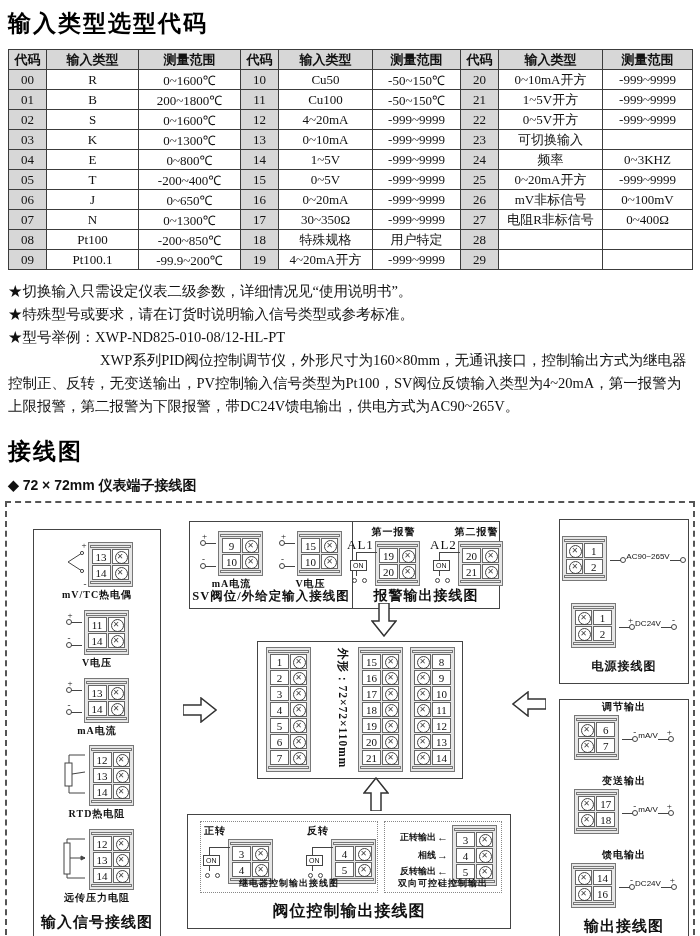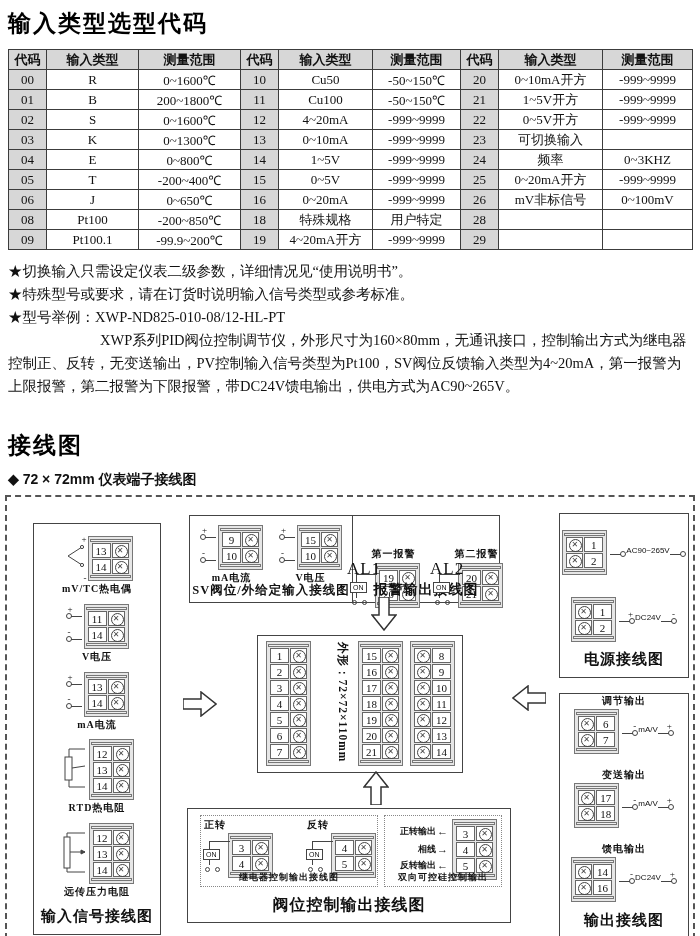--- a/index.html
+++ b/index.html
@@ -45,21 +45,21 @@
   
   .sig.rev .wr::before { left:auto; right:0; }
   .sig.rev .wr::after { left:0; right:5px; }
   .sig.rev .sgn { left:auto; right:2px; }
 
   .glabel { font-size:10px; font-weight:bold; text-align:center; margin-top:1px; letter-spacing:1px; }
   .gcap { font-size:10px; font-weight:bold; text-align:center; margin-bottom:1px; letter-spacing:1px; }
 
   
   .relaywrap { position:relative; width:26px; height:46px; }
-  .relaywrap .al { position:absolute; top:-3px; left:-2px; font-size:17px; letter-spacing:1px; }
+  .relaywrap .al { position:absolute; top:-3px; left:-2px; font-size:13px; letter-spacing:1px; }
   .bracket { position:absolute; left:0; top:12px; width:26px; height:32px; }
   .bracket::before { content:""; position:absolute; left:7px; top:0; right:-2px; height:1px; background:#444; }
   .bracket::after { content:""; position:absolute; left:7px; top:0; width:1px; height:24px; background:#444; }
   .onbox { position:absolute; left:1px; top:8px; border:1px solid #444; font-size:7px; line-height:9px; padding:0 2px; background:#fff; z-index:1; font-family:"Liberation Sans",sans-serif; }
   .contacts { position:absolute; left:3px; bottom:0; width:15px; height:7px; }
   .contacts::before, .contacts::after { content:""; position:absolute; bottom:1px; width:3px; height:3px; border:1px solid #444; border-radius:50%; }
   .contacts::before { left:0; } .contacts::after { right:0; }
   .relaywrap.noal { height:38px; } .relaywrap.noal .bracket { top:4px; }
 
   
@@ -184,20 +184,31 @@
         <td>J</td>
         <td>0~650℃</td>
         <td class="code">16</td>
         <td>0~20mA</td>
         <td>-999~9999</td>
         <td class="code">26</td>
         <td>mV非标信号</td>
         <td>0~100mV</td>
       </tr>
       <tr>
+        <td class="code">07</td>
+        <td>N</td>
+        <td>0~1300℃</td>
+        <td class="code">17</td>
+        <td>30~350Ω</td>
+        <td>-999~9999</td>
+        <td class="code">27</td>
+        <td>电阻R非标信号</td>
+        <td>0~400Ω</td>
+      </tr>
+      <tr>
         <td class="code">08</td>
         <td>Pt100</td>
         <td>-200~850℃</td>
         <td class="code">18</td>
         <td>特殊规格</td>
         <td>用户特定</td>
         <td class="code">28</td>
         <td></td>
         <td></td>
       </tr>
@@ -215,21 +226,21 @@
     </tbody>
 </table>
 
 <div class="notes">
   <div>★切换输入只需设定仪表二级参数，详细情况见“使用说明书”。</div>
   <div>★特殊型号或要求，请在订货时说明输入信号类型或参考标准。</div>
   <div>★型号举例：XWP-ND825-010-08/12-HL-PT</div>
   <div class="model-desc">XWP系列PID阀位控制调节仪，外形尺寸为160×80mm，无通讯接口，控制输出方式为继电器控制正、反转，无变送输出，PV控制输入信号类型为Pt100，SV阀位反馈输入类型为4~20mA，第一报警为上限报警，第二报警为下限报警，带DC24V馈电输出，供电方式为AC90~265V。</div>
 </div>
 
-<h1 class="sec" style="margin-top:32px">接线图</h1>
+<h1 class="sec" style="margin-top:18px">接线图</h1>
 <div class="sub">◆ 72 × 72mm 仪表端子接线图</div>
 
 <div class="diagram">
 
   <div class="panel" style="left:26px; top:26px; width:128px; height:412px; display:flex; flex-direction:column; justify-content:space-between; padding:12px 2px 8px;">
 
     <div>
       <div class="group-row">
         <span class="symwrap">
           <span class="sp" style="top:-4px; right:-1px;">+</span>
@@ -426,21 +437,21 @@
               <span class="tcap"></span>
             </span>
         </div>
         <div class="glabel">V电压</div>
       </div>
     </div>
     <div class="ptitle" style="position:absolute; left:0; right:0; bottom:3px; font-size:12.5px;">SV阀位/外给定输入接线图</div>
   </div>
 
   <div class="panel" style="left:345px; top:18px; width:148px; height:88px; padding-top:3px;">
-    <div style="display:flex; justify-content:center; gap:12px;margin-top:28px;">
+    <div style="display:flex; justify-content:center; gap:12px;">
       <div>
         <div class="gcap" style="margin-left:18px;">第一报警</div>
         <div class="group-row">
           <span class="relaywrap">
             <span class="al">AL1</span>
             <span class="bracket">
                 <span class="onbox">ON</span>
                 <span class="contacts"></span>
               </span>
           </span>
@@ -728,21 +739,21 @@
           </span>
         <span class="wlabel">DC24V</span>
         <span class="wrow">
             <span class="sig rev">
               <span class="sgn">-</span>
               <span class="wr"></span>
             </span>
           </span>
       </span>
     </div>
-    <div class="ptitle" style="position:absolute; left:0; right:0; bottom:8px; font-size:15px;">电源接线图</div>
+    <div class="ptitle" style="position:absolute; left:0; right:0; bottom:8px; font-size:12px;">电源接线图</div>
   </div>
 
   <div class="panel" style="left:552px; top:196px; width:130px; height:246px; ">
     <div>
       <div class="gcap">调节输出</div>
       <div class="group-row">
         <span class="tblock">
             <span class="tcap"></span>
             <span class="trow swleft">
               <span class="tscrew"></span>

